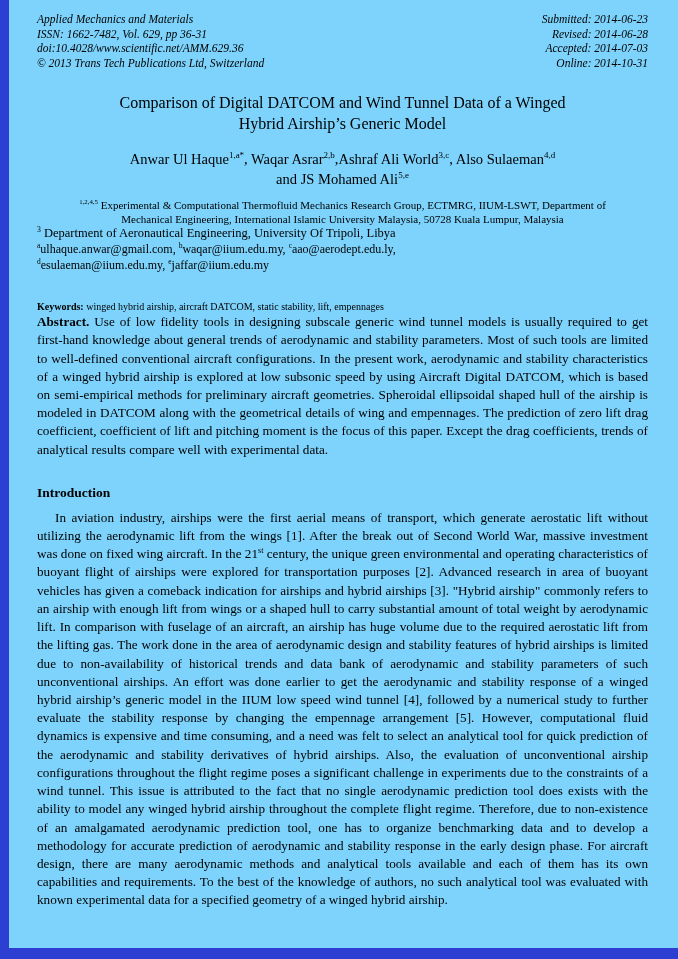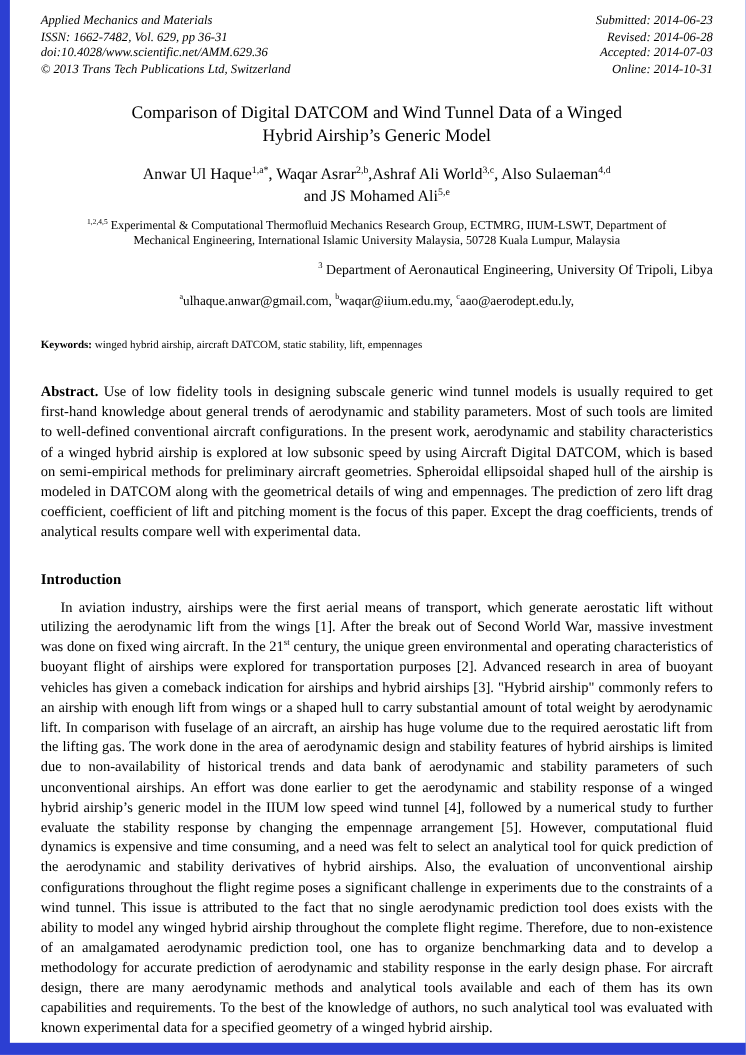--- a/index.html
+++ b/index.html
@@ -12,21 +12,21 @@
     background: #2c3fd2;
     position: relative;
     overflow: hidden;
   }
   .paper-page {
     position: absolute;
     left: 9px;
     top: 0;
     width: 669px;
     height: 948px;
-    background: #ffffff;
+    background: #7dd3fc;
     padding: 12px 30px 10px 28px;
   }
   .header-row {
     display: flex;
     justify-content: space-between;
     font-style: italic;
     font-size: 11.5px;
     line-height: 1.28;
     color: #000;
   }
@@ -50,37 +50,33 @@
   .affiliation-1 {
     margin-top: 8px;
     text-align: center;
     font-size: 11px;
     line-height: 1.3;
     max-width: 560px;
     margin-left: auto;
     margin-right: auto;
   }
   .affiliation-2 {
-    margin-top: 12px;
-    text-align: right;
+    text-align: left;
     font-size: 12.5px;
   }
   .emails-line {
-    margin-top: 12px;
-    text-align: center;
     font-size: 12px;
     line-height: 1.35;
   }
   .keywords-block {
     margin-top: 26px;
     font-size: 10px;
     line-height: 1.35;
   }
   .abstract-block {
-    margin-top: 26px;
     font-size: 13.2px;
     line-height: 1.38;
     text-align: justify;
   }
   .intro-heading {
     margin-top: 26px;
     font-weight: bold;
     font-size: 13.5px;
   }
   .intro-paragraph {
@@ -121,20 +117,21 @@
     <div><span>Anwar Ul Haque</span><sup>1,a*</sup><span>, Waqar Asrar</span><sup>2,b</sup><span>,Ashraf Ali World</span><sup>3,c</sup><span>, Also Sulaeman</span><sup>4,d</sup></div>
     <div><span>and JS Mohamed Ali</span><sup>5,e</sup></div>
   </div>
 
   <div class="affiliation-1"><sup>1,2,4,5</sup><span> </span><span>Experimental &amp; Computational Thermofluid Mechanics Research Group, ECTMRG, IIUM-LSWT, Department of Mechanical Engineering, International Islamic University Malaysia, 50728 Kuala Lumpur, Malaysia</span></div>
 
   <div class="affiliation-2"><sup>3</sup><span> </span><span>Department of Aeronautical Engineering, University Of Tripoli, Libya</span></div>
 
   <div class="emails-line">
     <div><sup>a</sup><span>ulhaque.anwar@gmail.com, </span><sup>b</sup><span>waqar@iium.edu.my, </span><sup>c</sup><span>aao@aerodept.edu.ly,</span></div>
+    <div><sup>d</sup><span>esulaeman@iium.edu.my, </span><sup>e</sup><span>jaffar@iium.edu.my</span></div>
   </div>
 
   <div class="keywords-block"><span class="bold">Keywords:</span><span> winged hybrid airship, aircraft DATCOM, static stability, lift, empennages</span></div>
 
   <div class="abstract-block"><span class="bold">Abstract.</span><span> Use of low fidelity tools in designing subscale generic wind tunnel models is usually required to get first-hand knowledge about general trends of aerodynamic and stability parameters. Most of such tools are limited to well-defined conventional aircraft configurations. In the present work, aerodynamic and stability characteristics of a winged hybrid airship is explored at low subsonic speed by using Aircraft Digital DATCOM, which is based on semi-empirical methods for preliminary aircraft geometries. Spheroidal ellipsoidal shaped hull of the airship is modeled in DATCOM along with the geometrical details of wing and empennages.  The prediction of zero lift drag coefficient, coefficient of lift and pitching moment is the focus of this paper. Except the drag coefficients, trends of analytical results compare well with experimental data.</span></div>
 
   <div class="intro-heading">Introduction</div>
 
   <div class="intro-paragraph"><span>In aviation industry, airships were the first aerial means of transport, which generate aerostatic lift without utilizing the aerodynamic lift from the wings [1]. After the break out of Second World War, massive investment was done on fixed wing aircraft. In the 21</span><sup>st</sup><span> century, the unique green environmental and operating characteristics of buoyant flight of airships were explored for transportation purposes [2]. Advanced research in area of buoyant vehicles has given a comeback indication for airships and hybrid airships [3]. "Hybrid airship" commonly refers to an airship with enough lift from wings or a shaped hull to carry substantial amount of total weight by aerodynamic lift. In comparison with fuselage of an aircraft, an airship has huge volume due to the required aerostatic lift from the lifting gas. The work done in the area of aerodynamic design and stability features of hybrid airships is limited due to non-availability of historical trends and data bank of aerodynamic and stability parameters of such unconventional airships. An effort was done earlier to get the aerodynamic and stability response of a winged hybrid airship’s generic model in the IIUM low speed wind tunnel [4], followed by a numerical study to further evaluate the stability response by changing the empennage arrangement [5]. However, computational fluid dynamics is expensive and time consuming, and a need was felt to select an analytical tool for quick prediction of the aerodynamic and stability derivatives of hybrid airships. Also, the evaluation of unconventional airship configurations throughout the flight regime poses a significant challenge in experiments due to the constraints of a wind tunnel. This issue is attributed to the fact that no single aerodynamic prediction tool does exists with the ability to model any winged hybrid airship throughout the complete flight regime. Therefore, due to non-existence of an amalgamated aerodynamic prediction tool, one has to organize benchmarking data and to develop a methodology for accurate prediction of aerodynamic and stability response in the early design phase. For aircraft design, there are many aerodynamic methods and analytical tools available and each of them has its own capabilities and requirements. To the best of the knowledge of authors, no such analytical tool was evaluated with known experimental data for a specified geometry of a winged hybrid airship.</span></div>
 

